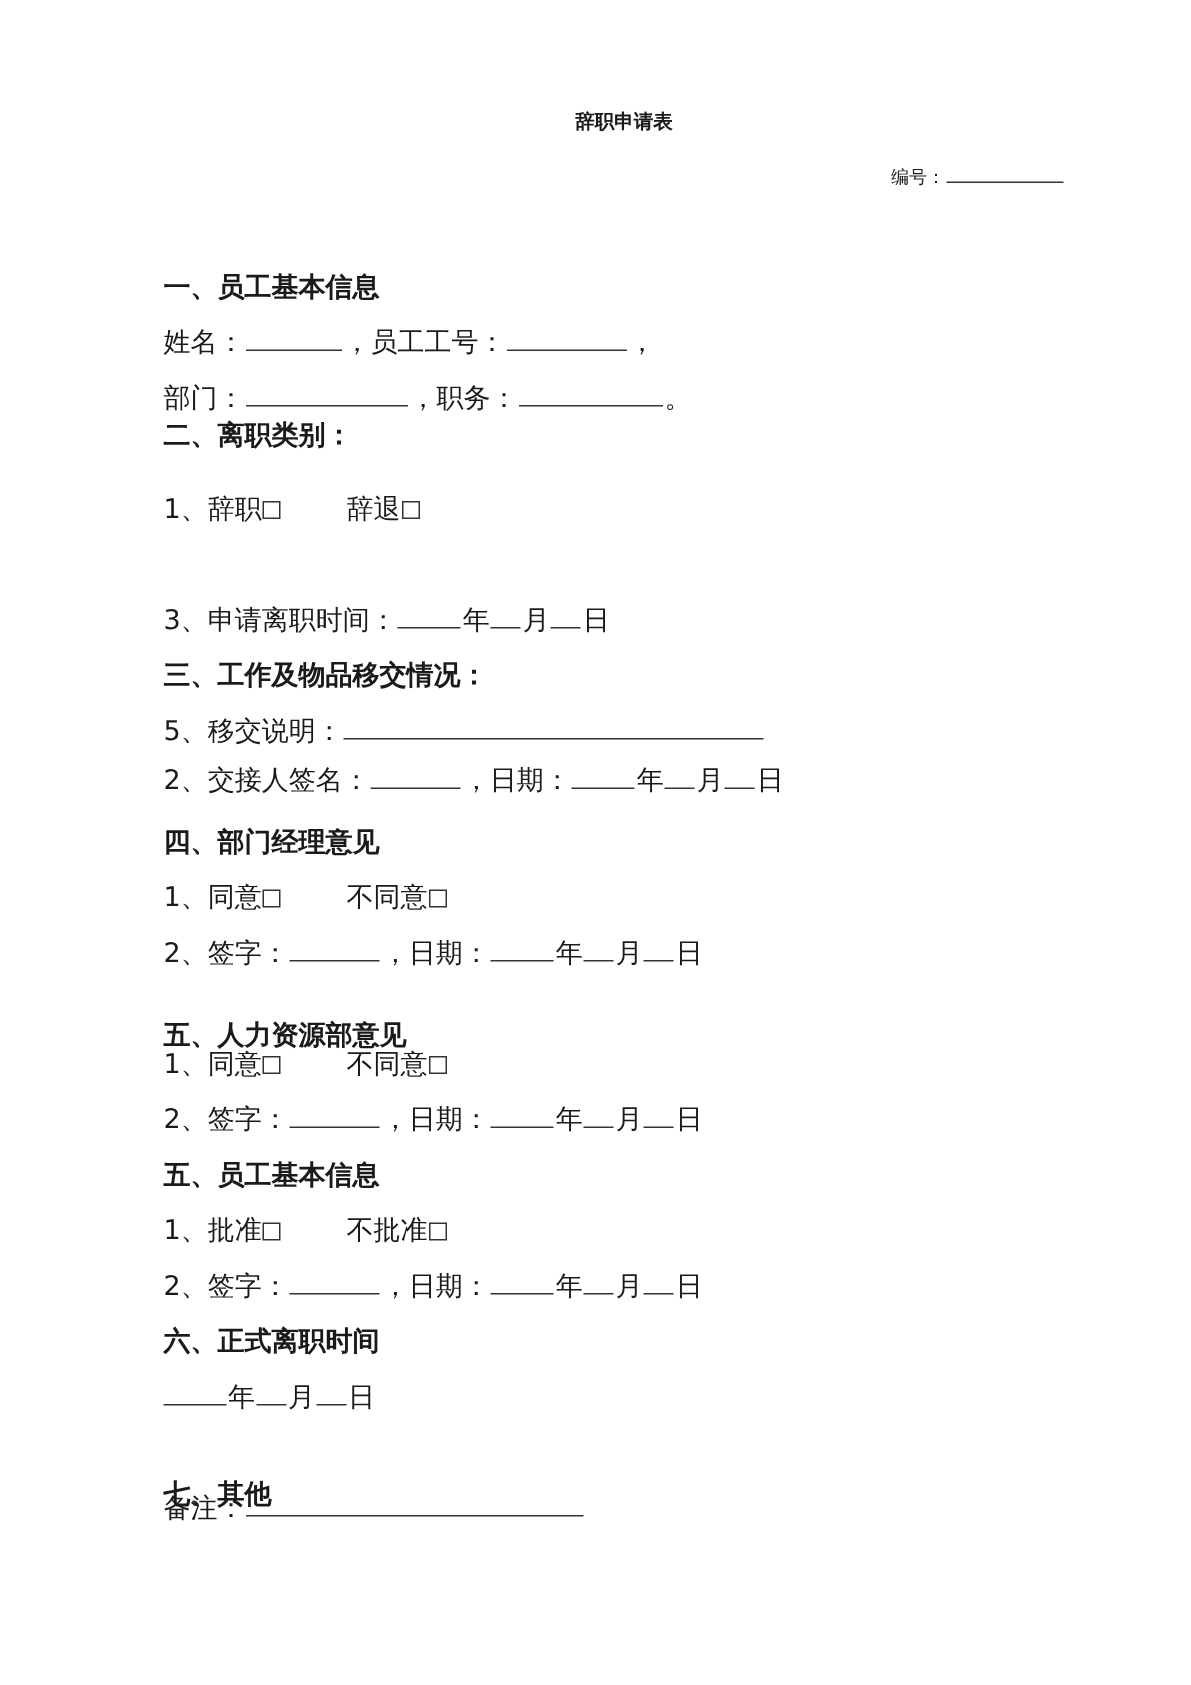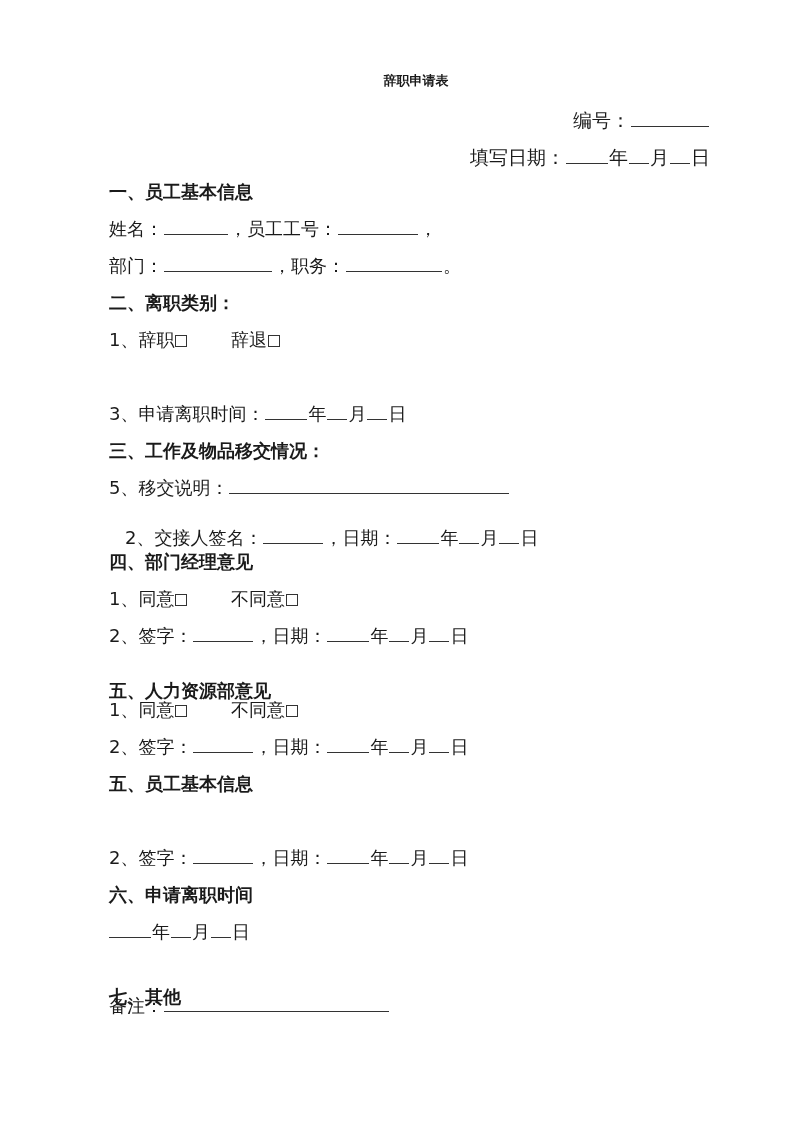--- a/index.html
+++ b/index.html
@@ -1,20 +1,20 @@
 <!DOCTYPE html>
 <html><head>
 <meta charset="utf-8">
 <style>
   html, body { margin: 0; padding: 0; background: #ffffff; }
   body { width: 794px; height: 1123px; position: relative; overflow: hidden;
          font-family: "DejaVu Sans", "Liberation Sans", sans-serif; color: #1a1a1a; font-size: 13px; }
   .page { position: absolute; left: 0; top: 0; width: 794px; height: 1123px; }
   .title { position: absolute; top: 72px; left: 0; width: 794px; text-align: center; font-weight: bold; font-size: 13px; padding-left: 38px; box-sizing: border-box; }
-  .right-line { position: absolute; right: 84px; font-size: 19px; white-space: nowrap; }
+  .right-line { position: absolute; right: 84px; font-size: 12px; white-space: nowrap; }
   .row { position: absolute; left: 109px; font-size: 18px; white-space: nowrap; line-height: 18px; }
   .heading { font-weight: bold; }
   .blank { display: inline-block; border-bottom: 1px solid #333; height: 13px; vertical-align: baseline; margin: 0 1px; }
   .w-year { width: 42px; }
   .w-md { width: 20px; }
   .w-sign { width: 60px; }
   .w-name { width: 64px; }
   .w-empid { width: 80px; }
   .w-dept { width: 108px; }
   .w-pos { width: 96px; }
@@ -28,46 +28,43 @@
 <body>
 
 <div class="page">
 
   <div class="title">辞职申请表</div>
 
   <div class="right-line" style="top:108px;">
     <span>编号：</span><span class="blank w-no"></span>
   </div>
 
-  <div class="right-line" style="top:145px;">
-    <span>填写日期：</span><span class="blank w-year"></span><span>年</span><span class="blank w-md"></span><span>月</span><span class="blank w-md"></span><span>日</span>
-  </div>
 
   <div class="row heading" style="top:183px;">一、员工基本信息</div>
   <div class="row" style="top:257px;">
     <span>部门：</span><span class="blank w-dept"></span><span>，职务：</span><span class="blank w-pos"></span><span>。</span>
   </div>
   <div class="row" style="top:220px;">
     <span>姓名：</span><span class="blank w-name"></span><span>，员工工号：</span><span class="blank w-empid"></span><span>，</span>
   </div>
 
-  <div class="row heading" style="top:294px;">二、离职类别：</div>
+  <div class="row heading" style="top:282px;">二、离职类别：</div>
   <div class="row" style="top:331px; width:300px;">
     <span>1、</span><span>辞职</span><span class="cb"></span>
     <span class="opt2"><span>辞退</span><span class="cb"></span></span>
   </div>
   <div class="row" style="top:405px;">
     <span>3、申请离职时间：</span><span class="blank w-year"></span><span>年</span><span class="blank w-md"></span><span>月</span><span class="blank w-md"></span><span>日</span>
   </div>
 
   <div class="row heading" style="top:442px;">三、工作及物品移交情况：</div>
   <div class="row" style="top:479px;">
     <span>5、移交说明：</span><span class="blank w-long"></span>
   </div>
-  <div class="row" style="top:529px;margin-left:16px;">
+  <div class="row" style="top:512px;">
     <span>2、交接人签名：</span><span class="blank w-sign"></span><span>，日期：</span><span class="blank w-year"></span><span>年</span><span class="blank w-md"></span><span>月</span><span class="blank w-md"></span><span>日</span>
   </div>
 
   <div class="row heading" style="top:553px;">四、部门经理意见</div>
   <div class="row" style="top:590px; width:300px;">
     <span>1、</span><span>同意</span><span class="cb"></span>
     <span class="opt2"><span>不同意</span><span class="cb"></span></span>
   </div>
   <div class="row" style="top:627px;">
     <span>2、签字：</span><span class="blank w-sign"></span><span>，日期：</span><span class="blank w-year"></span><span>年</span><span class="blank w-md"></span><span>月</span><span class="blank w-md"></span><span>日</span>
@@ -76,25 +73,29 @@
   <div class="row heading" style="top:664px;margin-top:18px;">五、人力资源部意见</div>
   <div class="row" style="top:701px; width:300px;">
     <span>1、</span><span>同意</span><span class="cb"></span>
     <span class="opt2"><span>不同意</span><span class="cb"></span></span>
   </div>
   <div class="row" style="top:738px;">
     <span>2、签字：</span><span class="blank w-sign"></span><span>，日期：</span><span class="blank w-year"></span><span>年</span><span class="blank w-md"></span><span>月</span><span class="blank w-md"></span><span>日</span>
   </div>
 
   <div class="row heading" style="top:775px;">五、员工基本信息</div>
+  <div class="row" style="top:812px; width:300px;">
+    <span>1、</span><span>批准</span><span class="cb"></span>
+    <span class="opt2"><span>不批准</span><span class="cb"></span></span>
+  </div>
   <div class="row" style="top:849px;">
     <span>2、签字：</span><span class="blank w-sign"></span><span>，日期：</span><span class="blank w-year"></span><span>年</span><span class="blank w-md"></span><span>月</span><span class="blank w-md"></span><span>日</span>
   </div>
 
-  <div class="row heading" style="top:886px;">六、申请离职时间</div>
+  <div class="row heading" style="top:886px;">六、正式离职时间</div>
   <div class="row" style="top:923px;">
     <span class="blank w-year" style="margin-left:0;"></span><span>年</span><span class="blank w-md"></span><span>月</span><span class="blank w-md"></span><span>日</span>
   </div>
 
   <div class="row heading" style="top:960px;margin-top:28px;">七、其他</div>
   <div class="row" style="top:997px;">
     <span>备注：</span><span class="blank w-note"></span>
   </div>
 
 </div>

